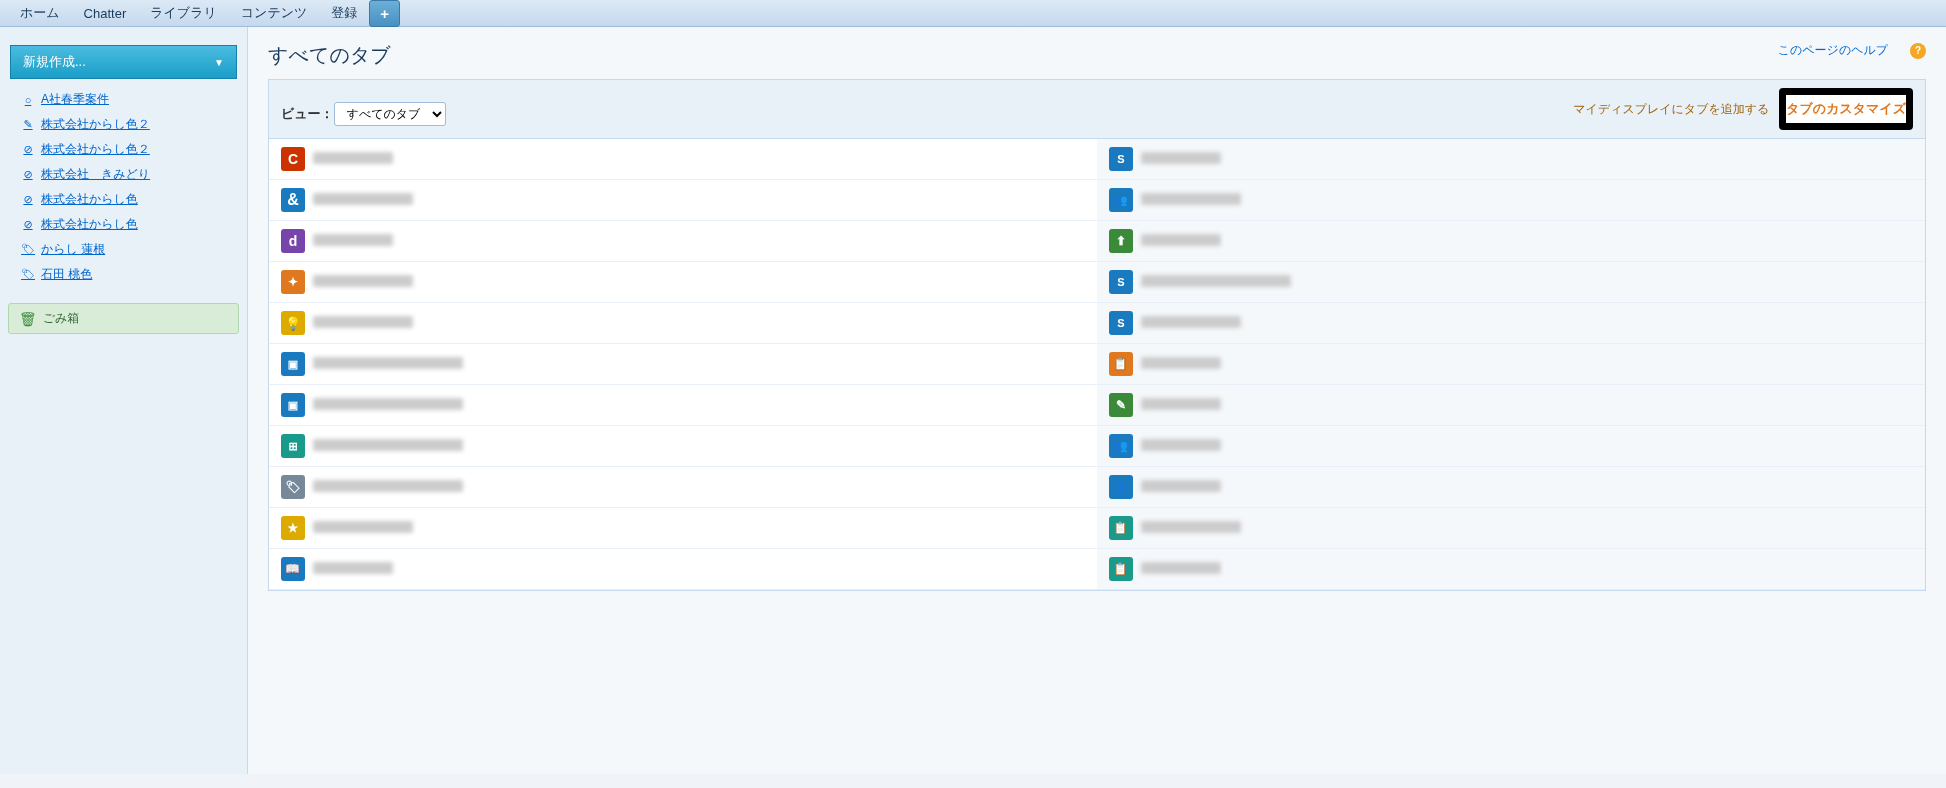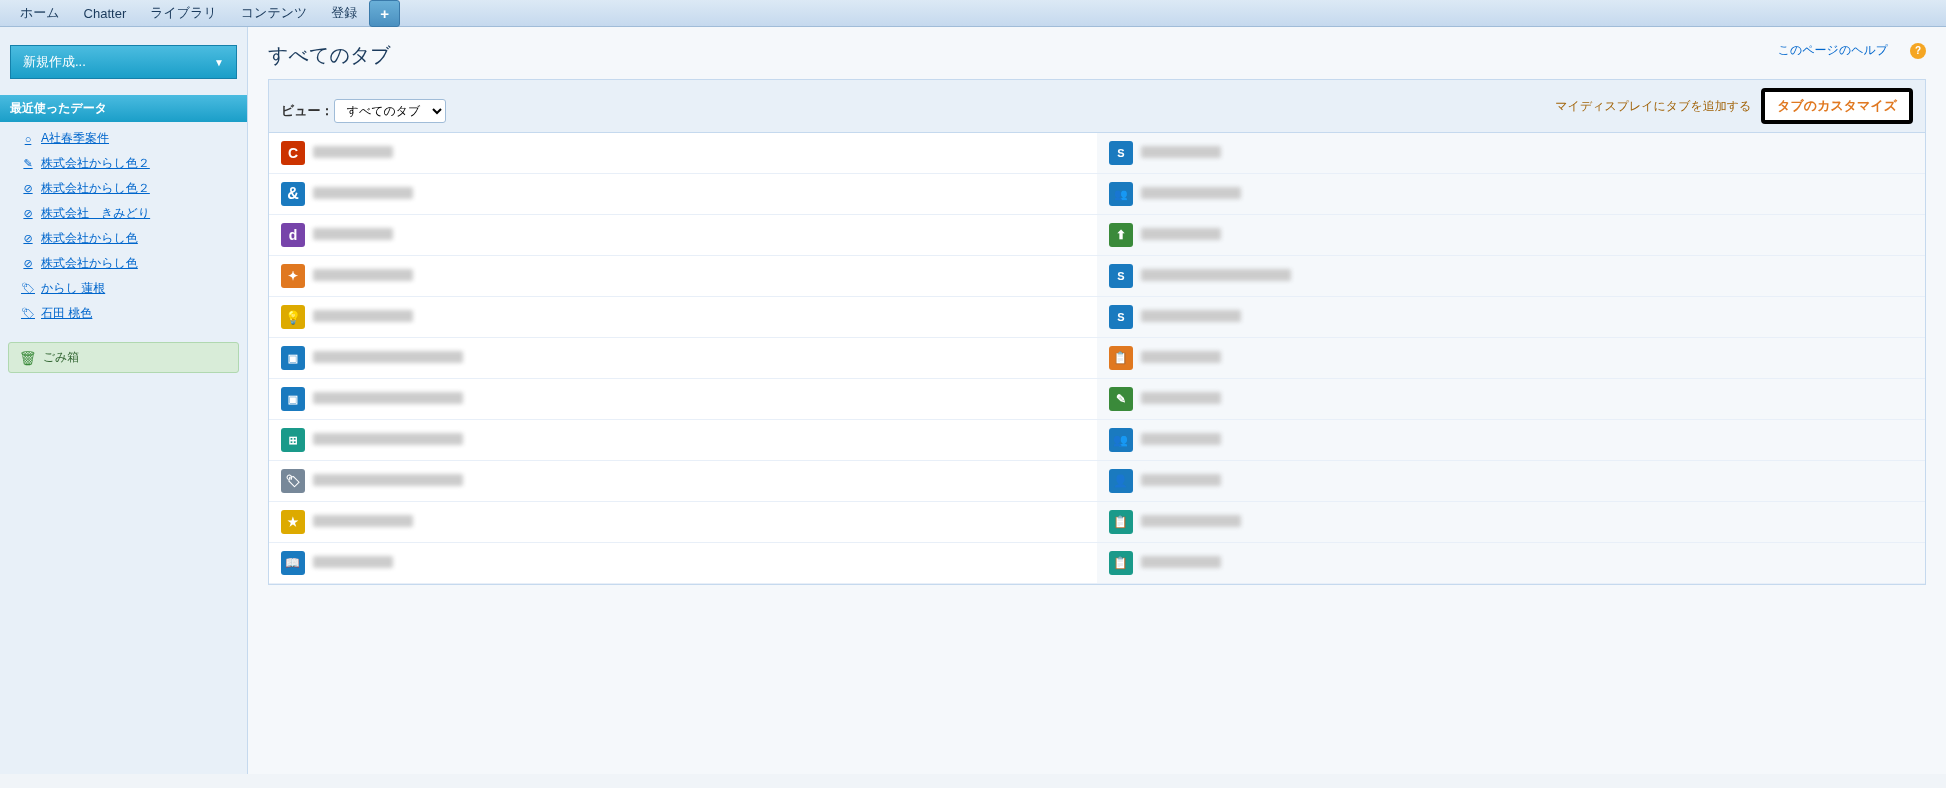--- a/index.html
+++ b/index.html
@@ -171,24 +171,24 @@
       cursor: pointer;
     }
     .view-right {
       display: flex;
       align-items: center;
       gap: 10px;
     }
     .view-right-text { font-size: 12px; color: #a16207; }
     .customize-btn {
       background: white;
-      border: 4px solid #000000;
+      border: 7px solid #000000;
       border-radius: 4px;
       color: #e07820;
-      padding: 5px 12px;
+      padding: 5px 0;
       font-size: 13px;
       font-weight: bold;
       cursor: pointer;
     }
 
     
     .tab-list-container {
       background: white;
       border: 1px solid #c5d9ee;
     }
@@ -257,21 +257,20 @@
 <div class="main-layout">
 
   <aside class="sidebar">
     <div class="new-btn-container">
       <button class="new-btn">
         <span>新規作成...</span>
         <span class="arrow">▼</span>
       </button>
     </div>
 
-    <div class="sidebar-section-title">最近使ったデータ</div>
 
     <div class="sidebar-item">
       <span class="sidebar-icon">○</span>
       <span>A社春季案件</span>
     </div>
     <div class="sidebar-item">
       <span class="sidebar-icon">✎</span>
       <span>株式会社からし色２</span>
     </div>
     <div class="sidebar-item">

